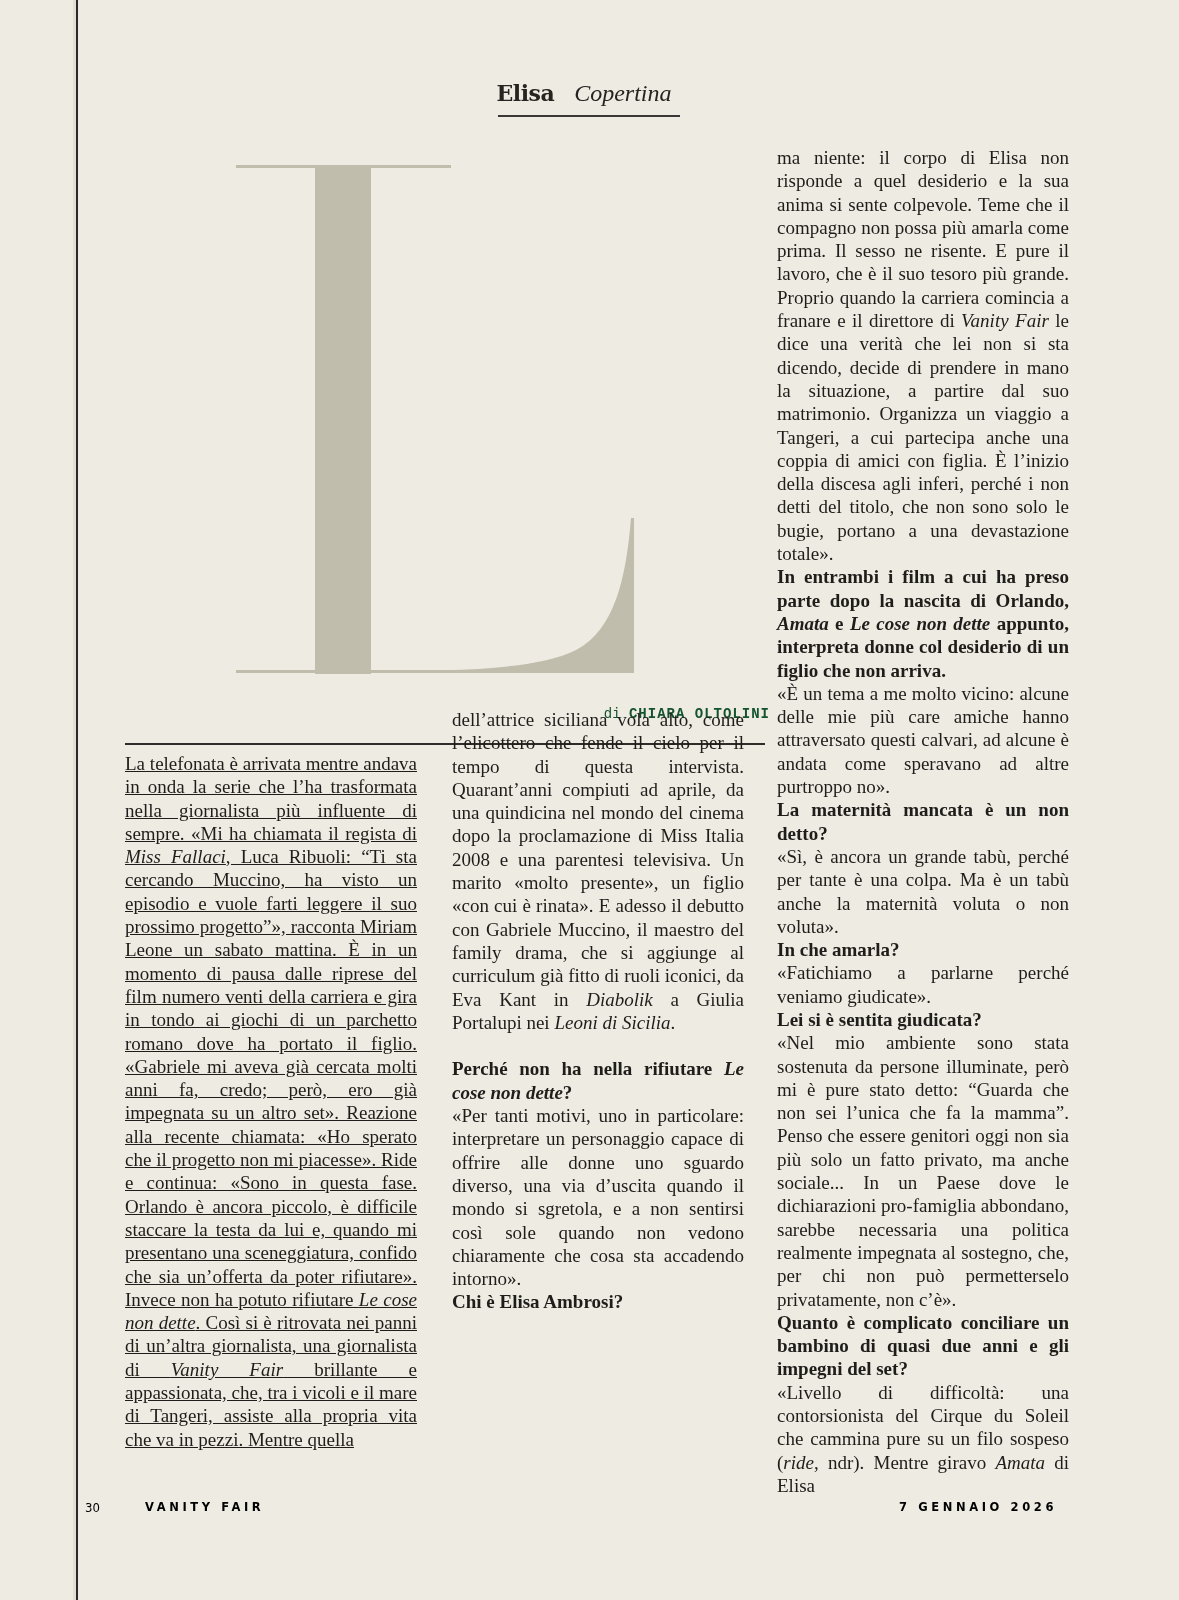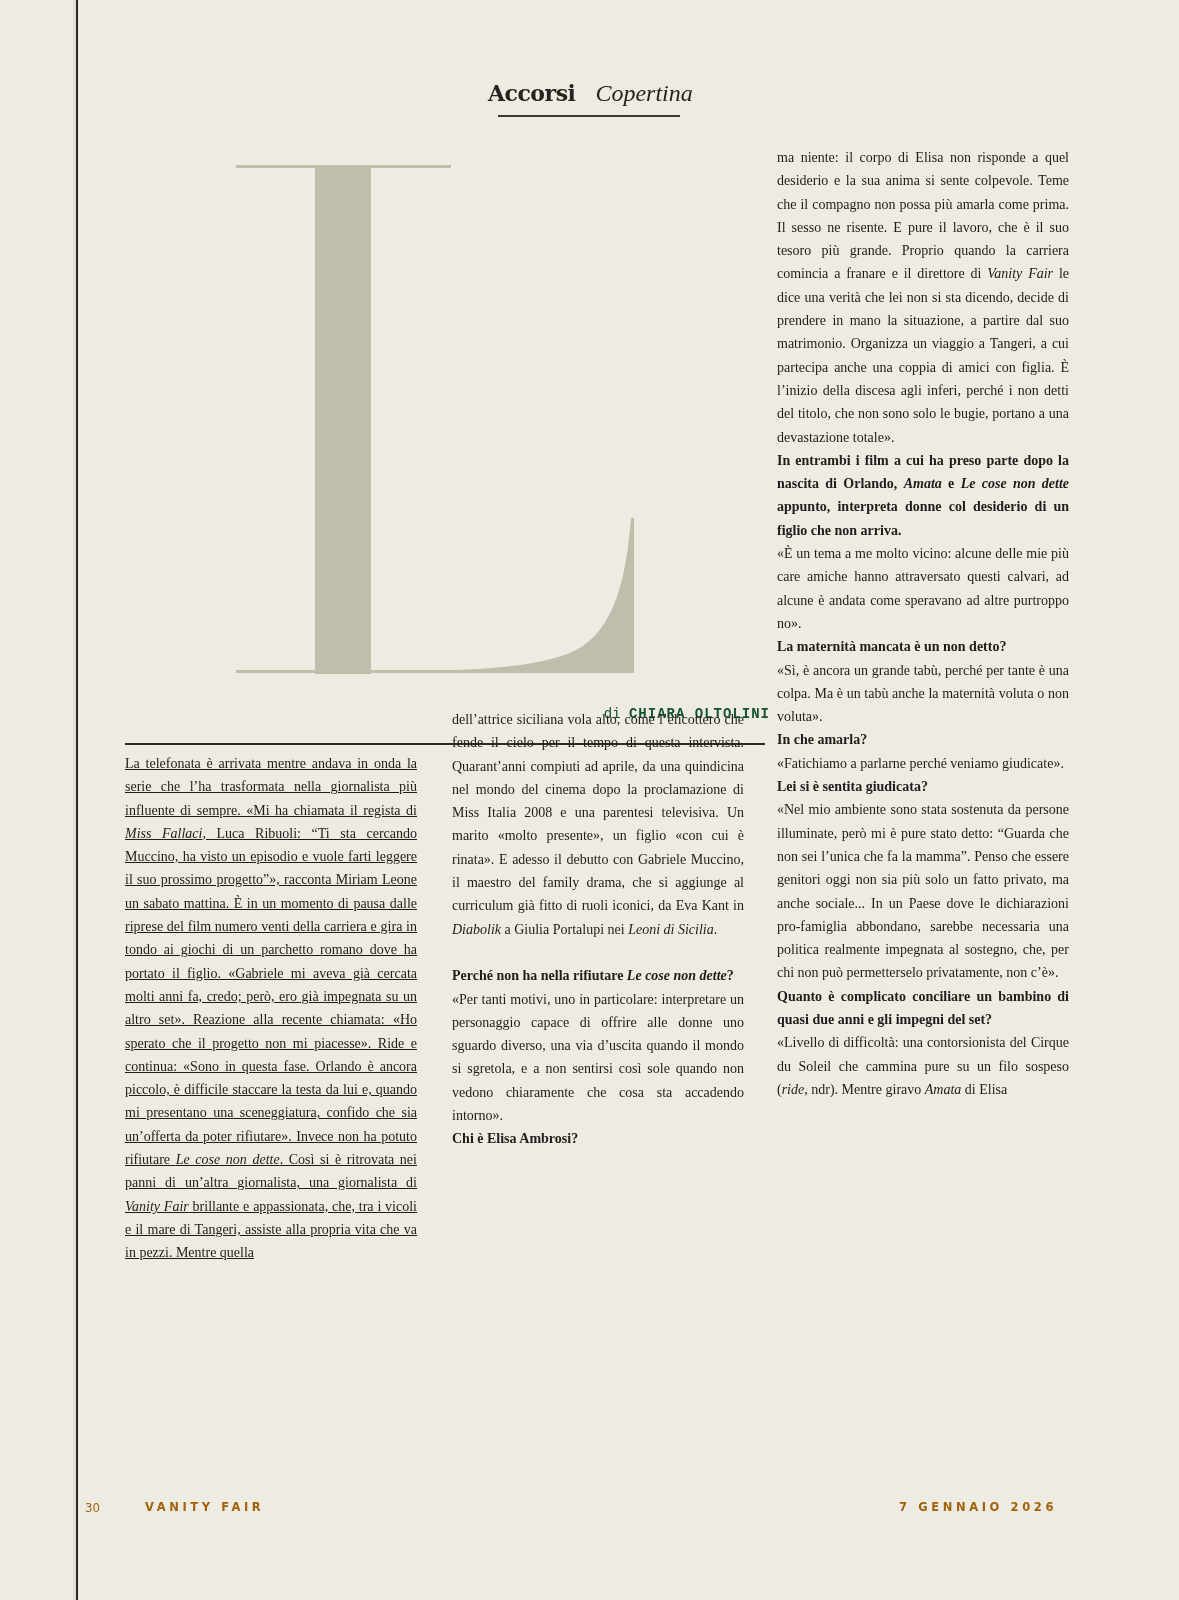--- a/index.html
+++ b/index.html
@@ -16,42 +16,42 @@
   .section-header .section { font-family:"Liberation Serif", serif; font-style:italic; font-size:24px; color:#262420; margin-left:20px; }
   .section-rule { position:absolute; left:498px; top:115px; width:182px; height:2px; background:#3a3834; }
 
   .dropcap { position:absolute; left:236px; top:160px; }
 
   .byline { position:absolute; left:110px; top:706px; width:660px; text-align:right; font-family:Liberation Mono, monospace; font-size:14px; color:#14532d; }
   .byline .di { font-weight:normal; }
   .byline .name { font-weight:bold; letter-spacing:1px; }
   .byline-rule { position:absolute; left:125px; top:743px; width:640px; height:2px; background:#2e2c29; }
 
-  .col { position:absolute; width:292px; font-size:14px; line-height:23.3px; text-align:justify; hyphens:manual; }
+  .col { position:absolute; width:292px; font-size:19px; line-height:23.3px; text-align:justify; hyphens:manual; }
   .col p { margin:0; }
   .col .q { font-weight:bold; }
   .col i { font-style:italic; }
   .col-1 { left:125px; top:752px;text-decoration:underline; }
   .col-2 { left:452px; top:708px; }
   .col-3 { left:777px; top:146px; }
   .gap { height:23.3px; }
 
-  .footer { position:absolute; top:1500px; font-family:"DejaVu Sans", sans-serif; font-weight:bold; font-size:11.5px; letter-spacing:3.6px; color:#a16207; }
+  .footer { position:absolute; top:1500px; font-family:"DejaVu Sans", sans-serif; font-weight:bold; font-size:11.5px; letter-spacing:3.6px; color:#000000; }
   .footer.page { left:85px; font-family:"DejaVu Sans Condensed","DejaVu Sans", sans-serif; font-size:13px; letter-spacing:0; font-weight:normal; }
   .footer.brand { left:145px; }
   .footer.date { right:122px; }
 </style>
 </head>
 <body>
 
 <div class="binding-shade"></div>
 <div class="binding"></div>
 
 <div class="section-header">
-  <span class="brand">Accorsi</span><span class="section">Copertina</span>
+  <span class="brand">Elisa</span><span class="section">Copertina</span>
 </div>
 <div class="section-rule"></div>
 
 <svg class="dropcap" width="410" height="520" viewBox="0 0 410 520" aria-hidden="true">
   <g id="dropcap-shape" fill="#c0bdac">
     <rect x="0" y="5" width="215" height="3"></rect>
     <rect x="79" y="6" width="56" height="508"></rect>
     <rect x="0" y="510" width="398" height="3"></rect>
     <path d="M135 513 L398 513 L398 358 L395 358 C 390 420, 378 470, 340 490 C 300 510, 220 511, 135 511 Z"></path>
   </g>

